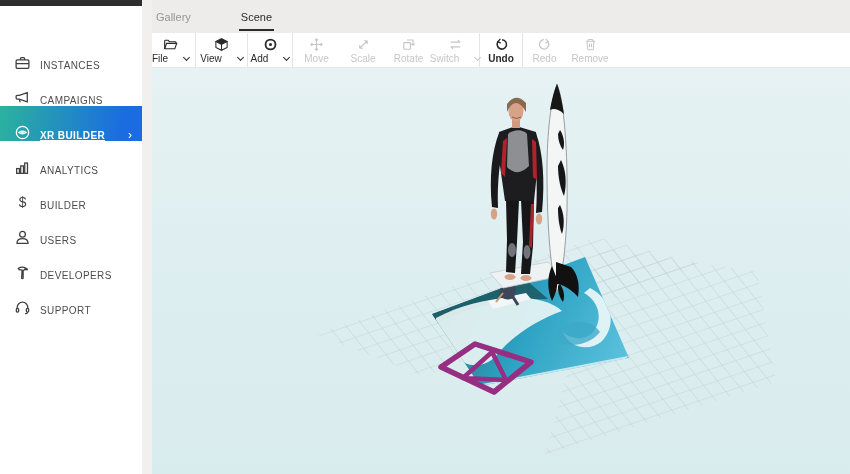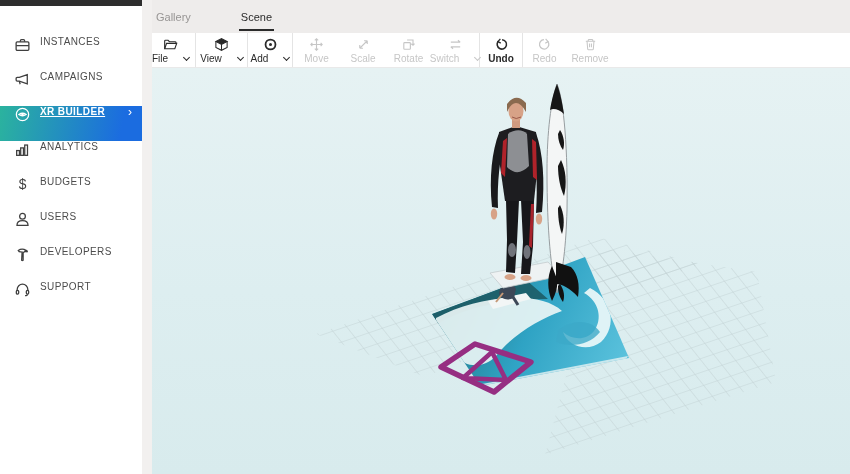--- a/index.html
+++ b/index.html
@@ -8,21 +8,21 @@
 
   
   .sidebar { position:absolute; left:0; top:0; width:142px; height:474px; background:#fff; z-index:3; }
   .top-strip { position:absolute; left:0; top:0; width:142px; height:6px; background:#2e2e2e; }
   .instance-selector { position:absolute; left:0; top:6px; width:142px; height:27px; background:#ece9e8;
       display:flex; align-items:center; padding:0 10px 0 12px; cursor:pointer; }
   .instance-selector .lbl { font-size:11px; color:#5c5c5c; flex:1; }
   .chev-down { width:6px; height:6px; border-right:1.4px solid #777; border-bottom:1.4px solid #777;
       transform:rotate(45deg); margin-top:-3px; }
   .nav { position:absolute; left:0; top:36px; width:142px; }
-  .nav-item { height:35px; display:flex; align-items:flex-start; padding-left:14px; cursor:pointer; }
+  .nav-item { height:35px; display:flex; align-items:flex-end; padding-left:14px; cursor:pointer; }
   .nav-item .ni-icon { width:17px; height:17px; color:#3f3f3f; flex:0 0 17px; }
   .nav-item .ni-label { font-size:10px; color:#4c4c4c; letter-spacing:.4px; margin-left:9px; flex:1; }
   .nav-item.active { background:linear-gradient(100deg,#2bb39e 0%,#1b6ce0 85%); }
   .nav-item.active .ni-icon { color:#fff; }
   .nav-item.active .ni-label { color:#fff; font-weight:bold;text-decoration:underline; }
   .chev-right { font-size:12px; color:#fff; margin-right:10px; line-height:1; }
 
   
   .gutter { position:absolute; left:142px; top:0; width:10px; height:474px; background:#f2f0ef; z-index:2; }
 
@@ -99,21 +99,21 @@
         </span>
         <span class="ni-label">ANALYTICS</span>
       </div>
 
       <div class="nav-item">
         <span class="ni-icon">
           <svg viewBox="0 0 16 16" width="17" height="17">
             <text x="8" y="12.5" text-anchor="middle" font-size="13" font-family="Liberation Sans, sans-serif" fill="currentColor">$</text>
           </svg>
         </span>
-        <span class="ni-label">BUDGETS</span>
+        <span class="ni-label">BUILDER</span>
       </div>
 
       <div class="nav-item">
         <span class="ni-icon">
           <svg viewBox="0 0 16 16" width="17" height="17" fill="none" stroke="currentColor" stroke-width="1.2">
             <circle cx="8" cy="5" r="2.7"></circle>
             <path d="M2.8,13.5 Q2.8,9 8,9 Q13.2,9 13.2,13.5 Z"></path>
           </svg>
         </span>
         <span class="ni-label">USERS</span>

